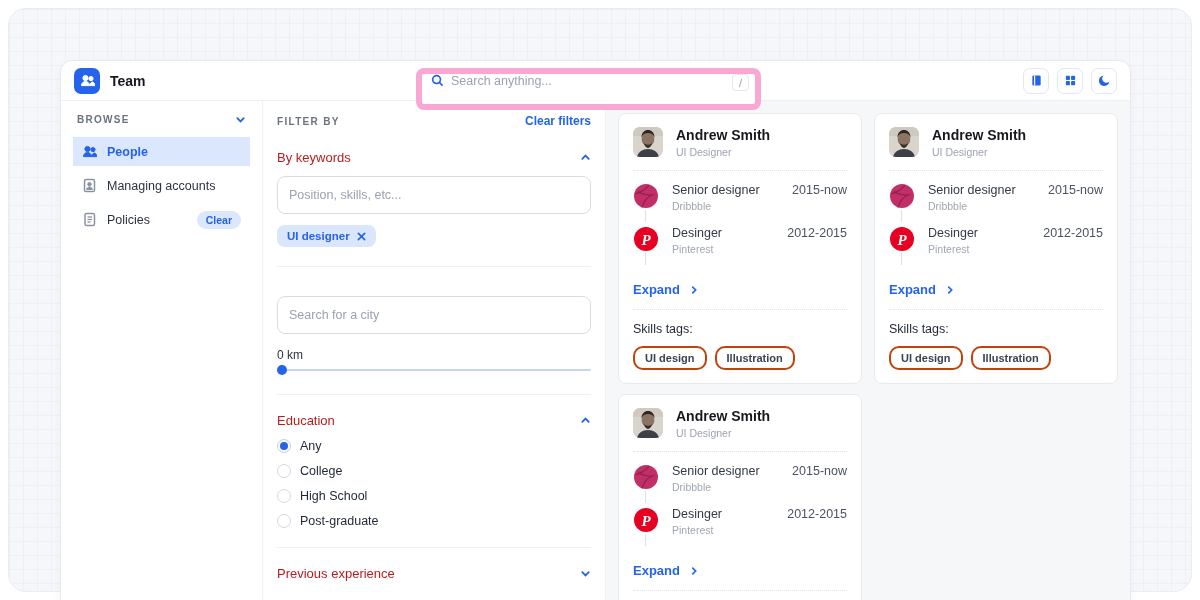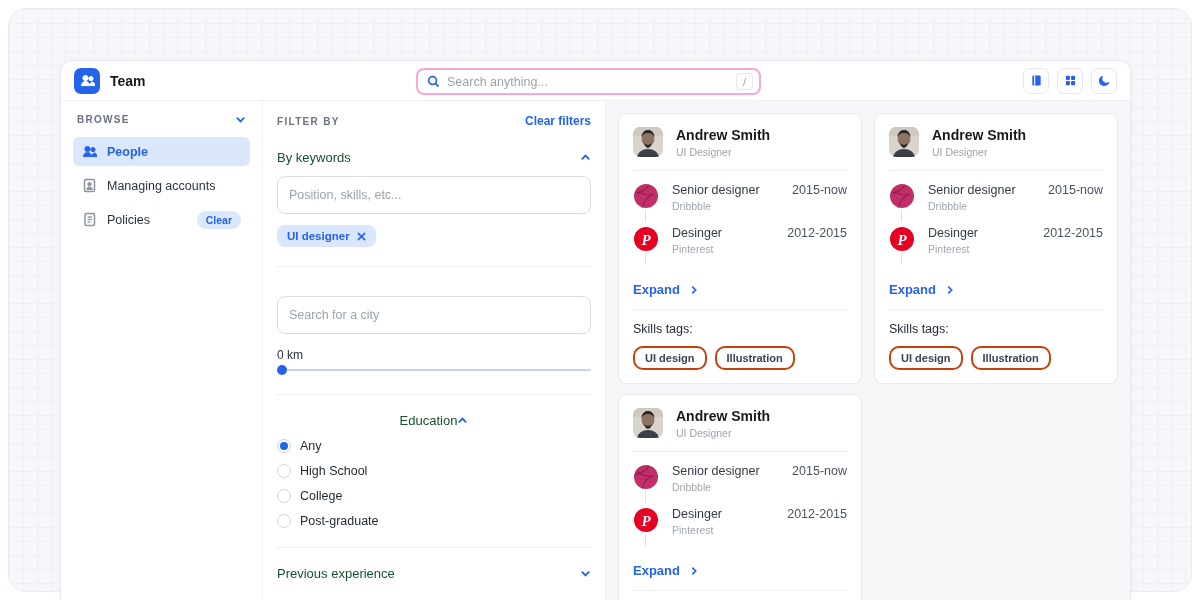--- a/index.html
+++ b/index.html
@@ -15,22 +15,22 @@
     background:#ffffff; border:1px solid #e7e9ee; border-radius:12px 12px 0 0;
     box-shadow:0 2px 10px rgba(30,40,60,0.04); display:flex; flex-direction:column; }
 
   
   .header { height:40px; display:flex; align-items:center; padding:0 13px;
     border-bottom:1px solid #eef0f3; flex:0 0 auto; }
   .logo { width:26px; height:26px; border-radius:7px; background:#2563eb;
     display:flex; align-items:center; justify-content:center; flex:0 0 auto; }
   .app-title { font-size:14px; font-weight:700; color:#16181d; margin-left:10px; }
   .search-wrap { position:absolute; left:355px; top:7px; width:345px; }
-  .search { height:27px; border:2px solid #f9a8d4; border-radius:8px; background:#fff;
-    display:flex; align-items:center; padding:0 6px 0 9px; }
+  .search { height:42px; border:6px solid #f9a8d4; border-radius:8px; background:#fff;
+    display:flex; align-items:flex-start; padding:0 6px 0 9px; }
   .search input { border:none; outline:none; flex:1; font-size:12.5px; color:#3a4350;
     margin-left:7px; font-family:"Liberation Sans", sans-serif; background:transparent; }
   .search input::placeholder { color:#9aa3ae; }
   .kbd { width:17px; height:17px; border:1px solid #e4e7ec; border-radius:4px;
     font-size:11px; color:#9aa3ae; display:flex; align-items:center; justify-content:center; }
   .header-actions { margin-left:auto; display:flex; gap:8px; }
   .icon-btn { width:26px; height:26px; border:1px solid #e0e7f6; border-radius:7px;
     background:#fff; display:flex; align-items:center; justify-content:center; cursor:pointer; }
 
   
@@ -38,52 +38,52 @@
   .sidebar { width:202px; padding:13px 12px; border-right:1px solid #eef0f3; }
   .filters { width:343px; padding:13px 14px; border-right:1px solid #eef0f3; }
   .main { flex:1; background:#f6f7f9; padding:12px; display:grid;
     grid-template-columns:1fr 1fr; gap:10px 12px; align-content:start; }
 
   
   .browse-row { display:flex; align-items:flex-end; justify-content:space-between;
     padding:0 4px; margin-bottom:12px; }
   .section-label { font-size:10px; font-weight:700; letter-spacing:1.3px; color:#6b7280; }
   .nav-item { height:29px; display:flex; align-items:center; gap:10px; padding:0 9px;
-    border-radius:6px; margin-bottom:5px; font-size:12.5px; color:#2a3342; cursor:pointer; }
+    border-radius:0; margin-bottom:5px; font-size:12.5px; color:#2a3342; cursor:pointer; }
   .nav-item.active { background:#dbe7fd; color:#2563eb; font-weight:600; }
   .nav-item .nav-ico { display:flex; width:15px; justify-content:center; }
   .badge { margin-left:auto; background:#dbe7fd; color:#2563eb; font-size:10.5px;
     font-weight:700; padding:3px 9px; border-radius:10px; }
 
   
   .filter-top { display:flex; align-items:center; justify-content:space-between; }
   .link { color:#2563eb; font-size:12px; font-weight:700; cursor:pointer; text-decoration:none; }
   .fsection-head { display:flex; align-items:center; justify-content:space-between;
-    font-size:13px; color:#14532d; font-weight:400; cursor:pointer; }
+    font-size:13px; color:#b91c1c; font-weight:400; cursor:pointer; }
   .finput { width:100%; height:38px; border:1px solid #d9dde3; border-radius:8px;
     padding:16px 11px; font-size:12.5px; color:#3a4350; outline:none; margin-top:11px;
     font-family:"Liberation Sans", sans-serif; }
   .finput::placeholder { color:#9aa3ae; }
   .tag-blue { display:inline-flex; align-items:center; gap:7px; background:#d9e6fc;
     color:#2563eb; font-size:11.5px; font-weight:700; padding:5px 10px; border-radius:8px;
     margin-top:11px; cursor:pointer; }
   .divider { border-top:1px solid #eef0f3; margin:19px 0 18px 0; }
   .km-label { font-size:12px; color:#2a3342; margin-top:14px; }
   .slider { position:relative; height:10px; margin-top:3px; }
   .slider .track { position:absolute; left:0; right:0; top:4px; height:2px;
     background:#c9d6ea; border-radius:2px; }
   .slider .thumb { position:absolute; left:0; top:0; width:10px; height:10px;
     border-radius:50%; background:#2563eb; cursor:pointer; }
   .radio-row { display:flex; align-items:center; gap:9px; margin-top:11px;
     font-size:12.5px; color:#1f2733; cursor:pointer; }
   .radio { width:14px; height:14px; border-radius:50%; border:1px solid #d3d8df;
     background:#fff; flex:0 0 auto; }
   .radio.checked { border-color:#bcd2f7; display:flex; align-items:center; justify-content:center; }
   .radio.checked::after { content:''; width:8px; height:8px; border-radius:50%; background:#2563eb; }
-  .edu-head { margin-top:0;justify-content:center; }
+  .edu-head { margin-top:0; }
 
   
   .card { background:#fff; border:1px solid #e8eaee; border-radius:8px; padding:13px 14px; }
   .card-head { display:flex; gap:13px; }
   .avatar { width:30px; height:30px; border-radius:7px; overflow:hidden; flex:0 0 auto; }
   .p-name { font-size:14px; font-weight:700; color:#16181d; }
   .p-title { font-size:10.5px; color:#9ca3af; margin-top:3px; }
   .card-div { border-top:1px dotted #dfe2e7; margin:12px 0; }
   .exp-row { display:flex; gap:13px; position:relative; padding-bottom:14px; }
   .exp-row:last-of-type { padding-bottom:0; }
@@ -254,25 +254,25 @@
           <svg width="11" height="11" viewBox="0 0 12 12" fill="none" stroke="#2563eb" stroke-width="2" stroke-linecap="round">
             <polyline points="2.5,7.5 6,4 9.5,7.5"></polyline>
           </svg>
         </div>
         <div class="radio-row">
           <span class="radio checked"></span>
           <span>Any</span>
         </div>
         <div class="radio-row">
           <span class="radio"></span>
-          <span>High School</span>
+          <span>College</span>
         </div>
         <div class="radio-row">
           <span class="radio"></span>
-          <span>College</span>
+          <span>High School</span>
         </div>
         <div class="radio-row">
           <span class="radio"></span>
           <span>Post-graduate</span>
         </div>
       </div>
 
       <div class="divider"></div>
 
       <div class="fsection-head">

